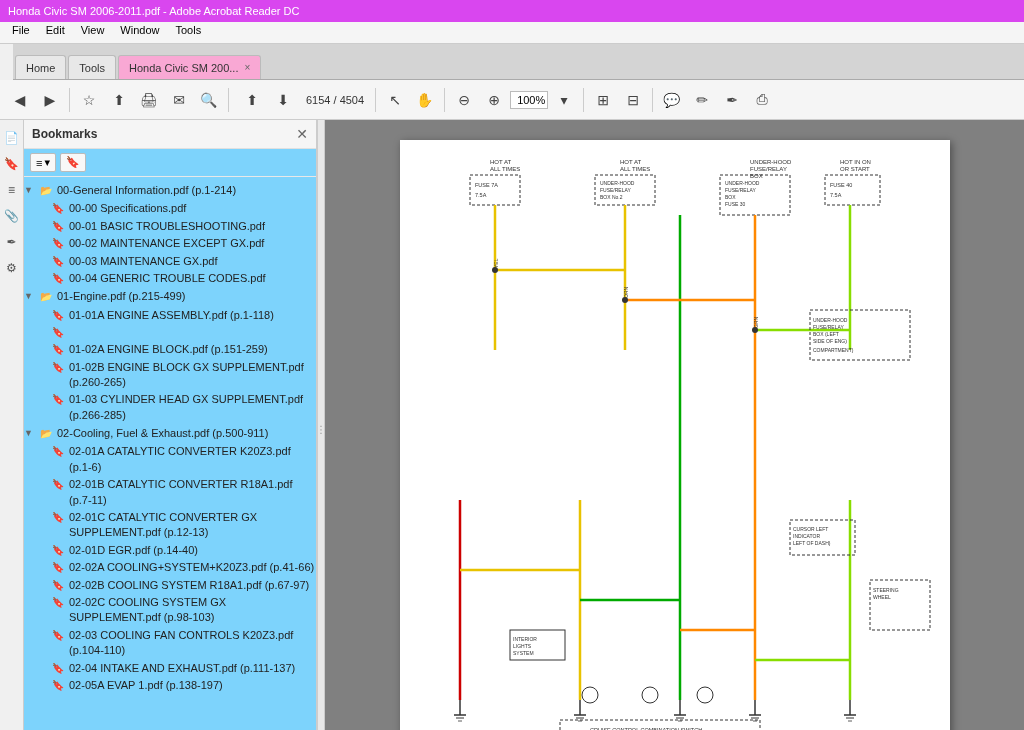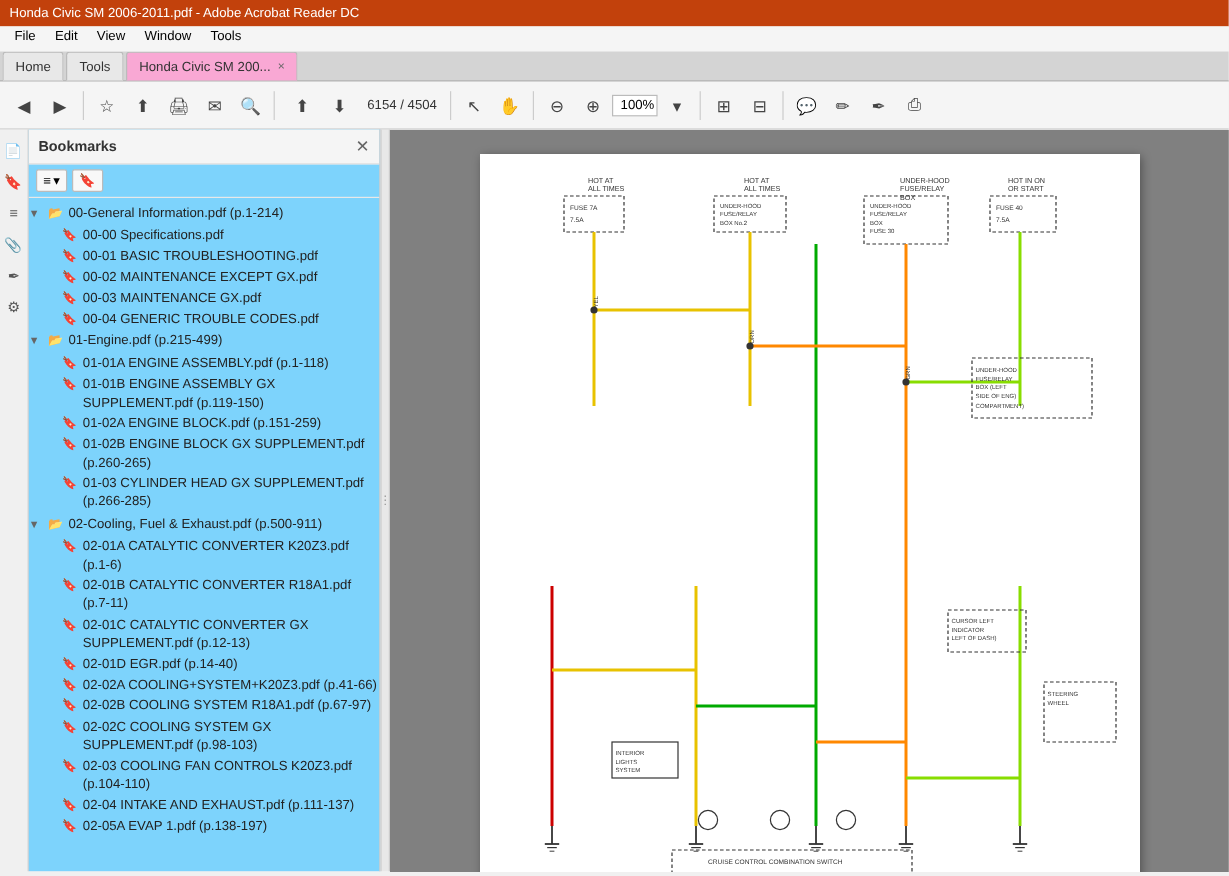--- a/index.html
+++ b/index.html
@@ -1,20 +1,20 @@
 <!DOCTYPE html>
 <html><head>
   <meta charset="utf-8">
   <style>
     * { margin: 0; padding: 0; box-sizing: border-box; }
     body { font-family: 'Segoe UI', Arial, sans-serif; font-size: 12px; background: #f0f0f0; width: 1024px; height: 730px; overflow: hidden; }
 
     
     .title-bar {
-      background: #c2410c;
+      background: #d946ef;
       color: white;
       height: 22px;
       display: flex;
       align-items: center;
       padding: 0 8px;
       font-size: 11px;
     }
 
     
     .menu-bar {
@@ -27,25 +27,26 @@
       font-size: 11px;
     }
     .menu-bar span {
       padding: 2px 8px;
       cursor: pointer;
     }
 
     
     .tab-bar {
       background: #d4d4d4;
-      height: 24px;
+      height: 36px;
       display: flex;
       align-items: flex-end;
       padding: 0 2px;
       border-bottom: 1px solid #aaa;
+      margin-left: 13px;
     }
     .tab {
       height: 24px;
       display: flex;
       align-items: center;
       padding: 0 10px;
       font-size: 11px;
       cursor: pointer;
       border: 1px solid #bbb;
       border-bottom: none;
@@ -404,21 +405,20 @@
         <span class="bm-icon">📂</span>
         <span class="bm-text">01-Engine.pdf (p.215-499)</span>
       </div>
       <div class="bm-child">
         <div class="bm-child-item bm-item">
           <span class="bm-icon">🔖</span>
           <span class="bm-text">01-01A ENGINE ASSEMBLY.pdf (p.1-118)</span>
         </div>
         <div class="bm-child-item bm-item">
           <span class="bm-icon">🔖</span>
-          <span class="bm-text">01-01B ENGINE ASSEMBLY GX SUPPLEMENT.pdf (p.119-150)</span>
         </div>
         <div class="bm-child-item bm-item">
           <span class="bm-icon">🔖</span>
           <span class="bm-text">01-02A ENGINE BLOCK.pdf (p.151-259)</span>
         </div>
         <div class="bm-child-item bm-item">
           <span class="bm-icon">🔖</span>
           <span class="bm-text">01-02B ENGINE BLOCK GX SUPPLEMENT.pdf (p.260-265)</span>
         </div>
         <div class="bm-child-item bm-item">

